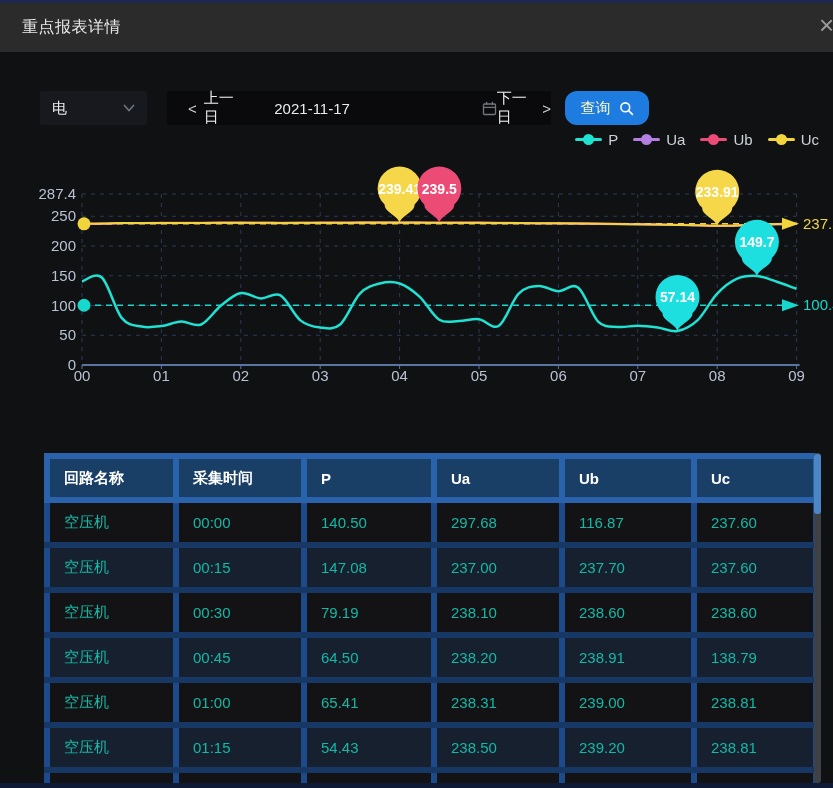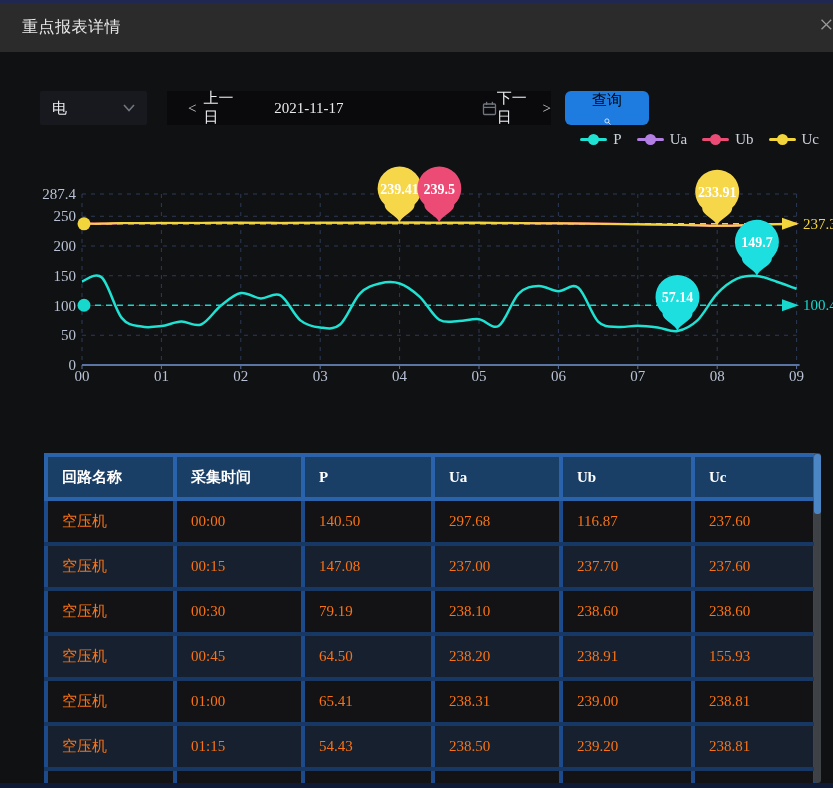--- a/index.html
+++ b/index.html
@@ -1,18 +1,18 @@
 <!DOCTYPE html>
 <html><head>
 <meta charset="utf-8">
 <style>
   * { margin:0; padding:0; box-sizing:border-box; }
   html,body { width:833px; height:788px; overflow:hidden; background:#101113;
               font-family:"Liberation Sans","DejaVu Sans",sans-serif; }
-  #stage { position:relative; width:833px; height:788px; background:#101113;font-family:Liberation Serif, serif; }
+  #stage { position:relative; width:833px; height:788px; background:#101113; }
 
   
   .top-strip    { position:absolute; left:0; top:0; width:833px; height:3px; background:#1e2850; }
   .bottom-strip { position:absolute; left:0; top:783px; width:833px; height:5px; background:#0e1a36; }
 
   
   .titlebar { position:absolute; left:0; top:3px; width:833px; height:49px; background:#2b2b2b;
               display:flex; align-items:center; }
   .titlebar .title { color:#e8e8e8; font-size:16px; margin-left:22px; letter-spacing:.5px; }
   .close-x { position:absolute; left:819px; top:10px; width:22px; height:30px; color:#9b9b9b;
@@ -25,42 +25,42 @@
   .select .val { color:#e9eaec; font-size:15px; }
   .date-strip { position:absolute; left:167px; top:91px; width:384px; height:34px; background:#0a0a0c;
                 display:flex; align-items:center; }
   .nav-btn { color:#eceef1; font-size:15px; display:flex; align-items:center; gap:7px; cursor:pointer; }
   .nav-btn .chev { color:#cfd2d6; font-size:15px; }
   .prev-btn { margin-left:21px; }
   .date-val { color:#e9ebee; font-size:15px; margin-left:32px; width:118px; cursor:pointer; }
   .cal-icon { margin-left:102px; cursor:pointer; display:flex; }
   .next-btn { }
   .query-btn { position:absolute; left:565px; top:91px; width:84px; height:34px; background:#1e7ce0;
-               border:none; border-radius:6px; color:#000000; font-size:15px; display:flex;
+               border:none; border-radius:12px; color:#fef9c3; font-size:15px; display:flex;
                align-items:center; justify-content:center; gap:8px; cursor:pointer;
-               font-family:inherit;flex-direction:column; }
+               font-family:inherit; }
 
   
   .legend { position:absolute; top:131px; right:14px; display:flex; align-items:center; gap:15px; }
   .legend-item { display:flex; align-items:center; gap:6px; cursor:pointer; }
   .legend-mark { position:relative; width:27px; height:11px; }
   .legend-mark .ln { position:absolute; left:0; top:4px; width:27px; height:3px; border-radius:2px; }
   .legend-mark .dot { position:absolute; left:8px; top:0; width:11px; height:11px; border-radius:50%; }
   .legend-item .lbl { color:#ccd1d9; font-size:15px; }
 
   
   #chart-svg { position:absolute; left:30px; top:165px; }
 
   
   .tablewrap { position:absolute; left:44px; top:453px; width:779px; height:330px; overflow:hidden; }
   table { border-collapse:collapse; table-layout:fixed; width:769px; }
-  th, td { border:4px solid #15803d; font-size:15px; text-align:left; padding:0 0 0 14px;
+  th, td { border:6px solid #15803d; font-size:15px; text-align:left; padding:0 0 0 14px;
            overflow:hidden; white-space:nowrap; }
   th { background:#1a3f66; color:#ffffff; height:44px; font-weight:bold; border-color:#2b62ac; }
-  td { height:45px; color:#f97316; border-color:#1d4a8a; border-top-color:#173864; border-bottom-color:#173864; }
+  td { height:45px; color:#14b8a6; border-color:#1d4a8a; border-top-color:#173864; border-bottom-color:#173864; }
   tr.dark td { background:#131315; }
   tr.blue td { background:#16202e; }
   
   .vscroll { position:absolute; left:813px; top:453px; width:9px; height:330px; background:transparent; }
   .vscroll .track { position:absolute; left:1px; top:0; width:7px; height:330px; background:#3e4145; border-radius:3px; }
   .vscroll .thumb { position:absolute; left:1px; top:1px; width:7px; height:60px; background:#4d86c4; border-radius:3px; cursor:pointer; }
 </style>
 </head>
 <body>
 
@@ -253,21 +253,21 @@
             <td>238.10</td>
             <td>238.60</td>
             <td>238.60</td>
           </tr>
           <tr class="blue">
             <td>空压机</td>
             <td>00:45</td>
             <td>64.50</td>
             <td>238.20</td>
             <td>238.91</td>
-            <td>155.93</td>
+            <td>138.79</td>
           </tr>
           <tr class="dark">
             <td>空压机</td>
             <td>01:00</td>
             <td>65.41</td>
             <td>238.31</td>
             <td>239.00</td>
             <td>238.81</td>
           </tr>
           <tr class="blue">

